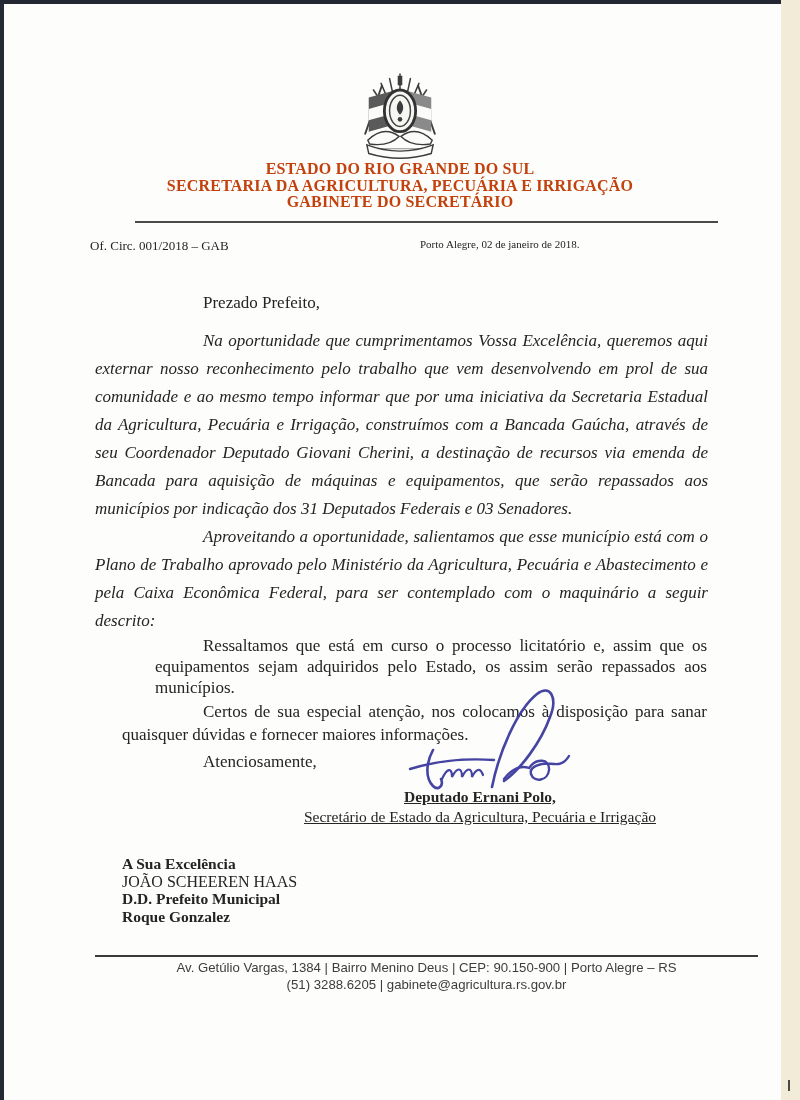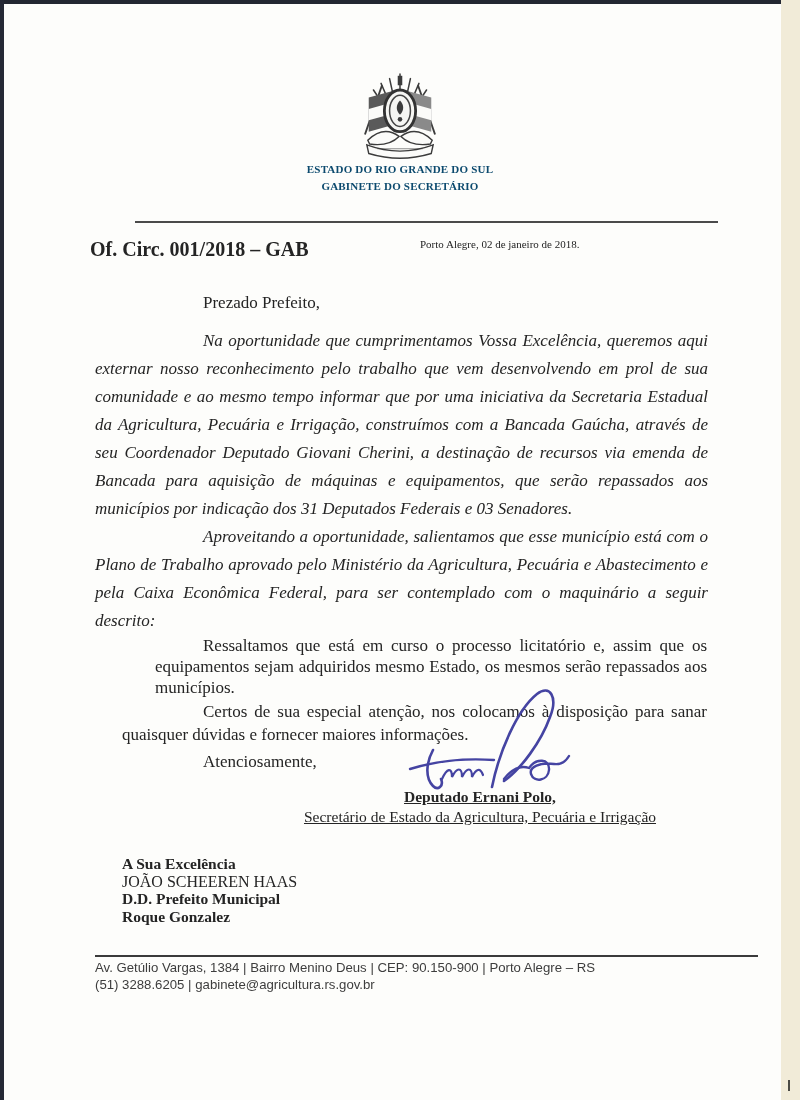--- a/index.html
+++ b/index.html
@@ -13,27 +13,27 @@
   
   .edge-top{position:absolute;left:0;top:0;width:782px;height:4px;background:#232731;}
   .edge-left{position:absolute;left:0;top:0;width:4px;height:1100px;background:#252935;}
   .edge-right-strip{position:absolute;left:781px;top:0;width:19px;height:1100px;background:#f1ebd8;}
   .corner-tick{position:absolute;left:788px;top:1080px;width:2px;height:11px;background:#4a4a45;}
 
   
   .crest{position:absolute;left:352px;top:72px;width:96px;height:90px;}
   .org-block{
     position:absolute;left:60px;top:161px;width:680px;
-    text-align:center;font-weight:bold;font-size:11px;line-height:16.5px;
-    color:#0c4a6e;letter-spacing:.2px;
+    text-align:center;font-weight:bold;font-size:16px;line-height:16.5px;
+    color:#c2410c;letter-spacing:.2px;
   }
   .header-rule{position:absolute;left:135px;top:221px;width:583px;height:2px;background:#4a4a4a;}
 
   
-  .ref{position:absolute;left:90px;top:238px;font-size:20px;font-weight:bold;}
+  .ref{position:absolute;left:90px;top:238px;font-size:13px;}
   .dateline{position:absolute;left:420px;top:238px;font-size:11px;}
 
   
   .letter-body{position:absolute;left:95px;top:293px;width:613px;font-size:17px;}
   .salutation{margin:0 0 14px 108px;line-height:20px;}
   .para{margin:0;text-align:justify;text-indent:108px;line-height:28px;font-style:italic;}
   .equip{margin:4px 0 8px 108px;font-weight:bold;line-height:20px;}
   .para-tight{margin:0 0 0 60px;width:552px;text-align:justify;text-indent:48px;line-height:21px;}
   .para-mid{margin:2px 0 0 27px;width:585px;text-align:justify;text-indent:81px;line-height:23px;}
   .closing{margin:6px 0 0 108px;line-height:20px;}
@@ -44,21 +44,21 @@
   .sig-name{font-weight:bold;}
 
   
   .recipient{position:absolute;left:122px;top:855px;font-size:15.5px;line-height:17.5px;}
   .recipient .b{font-weight:bold;}
   .recipient .caps{font-size:16px;}
 
   
   .footer-rule{position:absolute;left:95px;top:955px;width:663px;height:2px;background:#3b3b3b;}
   .footer{
-    position:absolute;left:95px;top:960px;width:663px;text-align:left;
+    position:absolute;left:95px;top:960px;width:663px;text-align:center;
     font-family:"Liberation Sans","DejaVu Sans",sans-serif;
     font-size:13.2px;line-height:16.5px;color:#3d3d3d;
   }
 </style>
 </head>
 <body>
 
 <div class="page">
 
   <div class="edge-top"></div>
@@ -96,32 +96,33 @@
       <path d="M16,72 Q33,56 49,68 Q38,79 18,76 Z" fill="#fbfbf9" stroke="#3c3c3c" stroke-width="1.5"></path>
       <path d="M84,72 Q67,56 51,68 Q62,79 82,76 Z" fill="#fbfbf9" stroke="#3c3c3c" stroke-width="1.5"></path>
 
       <path d="M15,77 Q50,90 85,77 L83,86 Q50,96 17,86 Z" fill="#fbfbf9" stroke="#3c3c3c" stroke-width="1.5"></path>
       <line x1="26" y1="81" x2="74" y2="81" stroke="#3c3c3c" stroke-width="1" opacity="0.6"></line>
     </svg>
   </div>
 
   <div class="org-block">
     <div>ESTADO DO RIO GRANDE DO SUL</div>
+    <div>SECRETARIA DA AGRICULTURA, PECUÁRIA E IRRIGAÇÃO</div>
     <div>GABINETE DO SECRETÁRIO</div>
   </div>
   <div class="header-rule"></div>
 
   <div class="ref">Of. Circ. 001/2018 – GAB</div>
   <div class="dateline">Porto Alegre, 02 de janeiro de 2018.</div>
 
   <div class="letter-body">
     <div class="salutation">Prezado Prefeito,</div>
     <p class="para">Na oportunidade que cumprimentamos Vossa Excelência, queremos aqui externar nosso reconhecimento pelo trabalho que vem desenvolvendo em prol de sua comunidade e ao mesmo tempo informar que por uma iniciativa da Secretaria Estadual da Agricultura, Pecuária e Irrigação, construímos com a Bancada Gaúcha, através de seu Coordenador Deputado Giovani Cherini, a destinação de recursos via emenda de Bancada para aquisição de máquinas e equipamentos, que serão repassados aos municípios por indicação dos 31 Deputados Federais e 03 Senadores.</p>
     <p class="para">Aproveitando a oportunidade, salientamos que esse município está com o Plano de Trabalho aprovado pelo Ministério da Agricultura, Pecuária e Abastecimento e pela Caixa Econômica Federal, para ser contemplado com o maquinário a seguir descrito:</p>
-    <p class="para-tight">Ressaltamos que está em curso o processo licitatório e, assim que os equipamentos sejam adquiridos mesmo Estado, os mesmos serão repassados aos municípios.</p>
+    <p class="para-tight">Ressaltamos que está em curso o processo licitatório e, assim que os equipamentos sejam adquiridos pelo Estado, os assim serão repassados aos municípios.</p>
     <p class="para-mid">Certos de sua especial atenção, nos colocamos à disposição para sanar quaisquer dúvidas e fornecer maiores informações.</p>
     <div class="closing">Atenciosamente,</div>
   </div>
 
   <div class="signature-svg">
     <svg viewBox="0 0 178 115" width="178" height="115" xmlns="http://www.w3.org/2000/svg">
       <g fill="none" stroke="#4544a2" stroke-linecap="round">
 
         <path d="M92,107 C99,72 117,30 137,14 C150,4 158,17 150,37 C141,62 121,89 104,101" stroke-width="2.6"></path>
 

